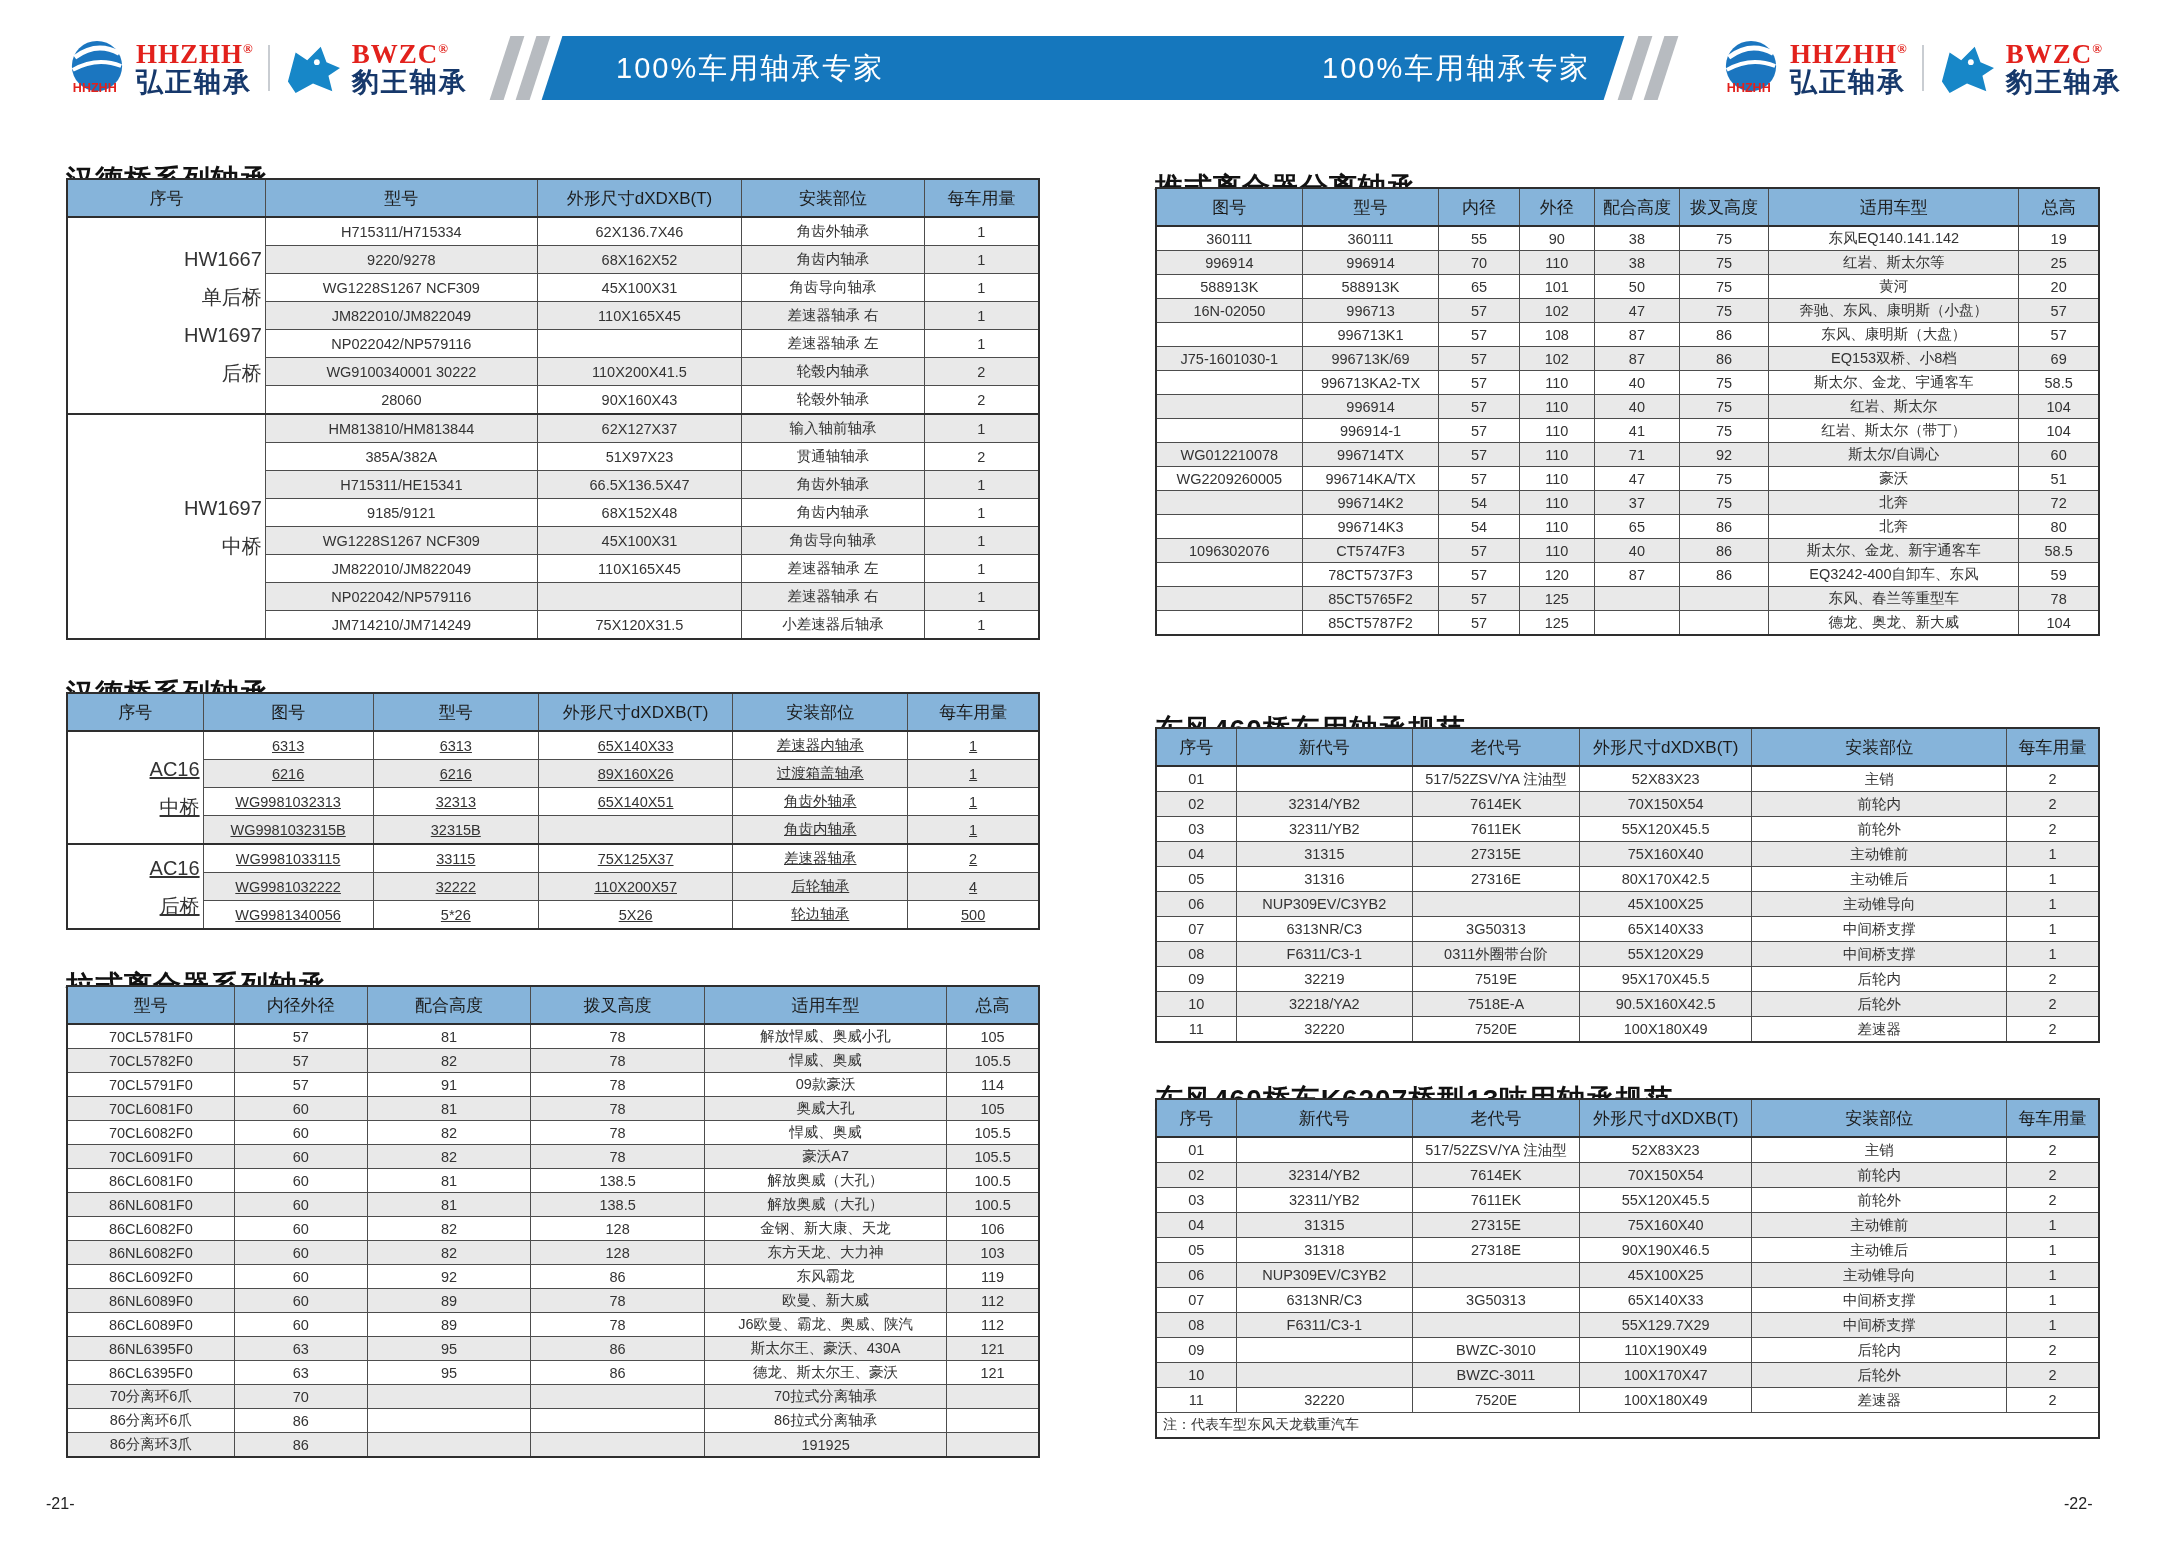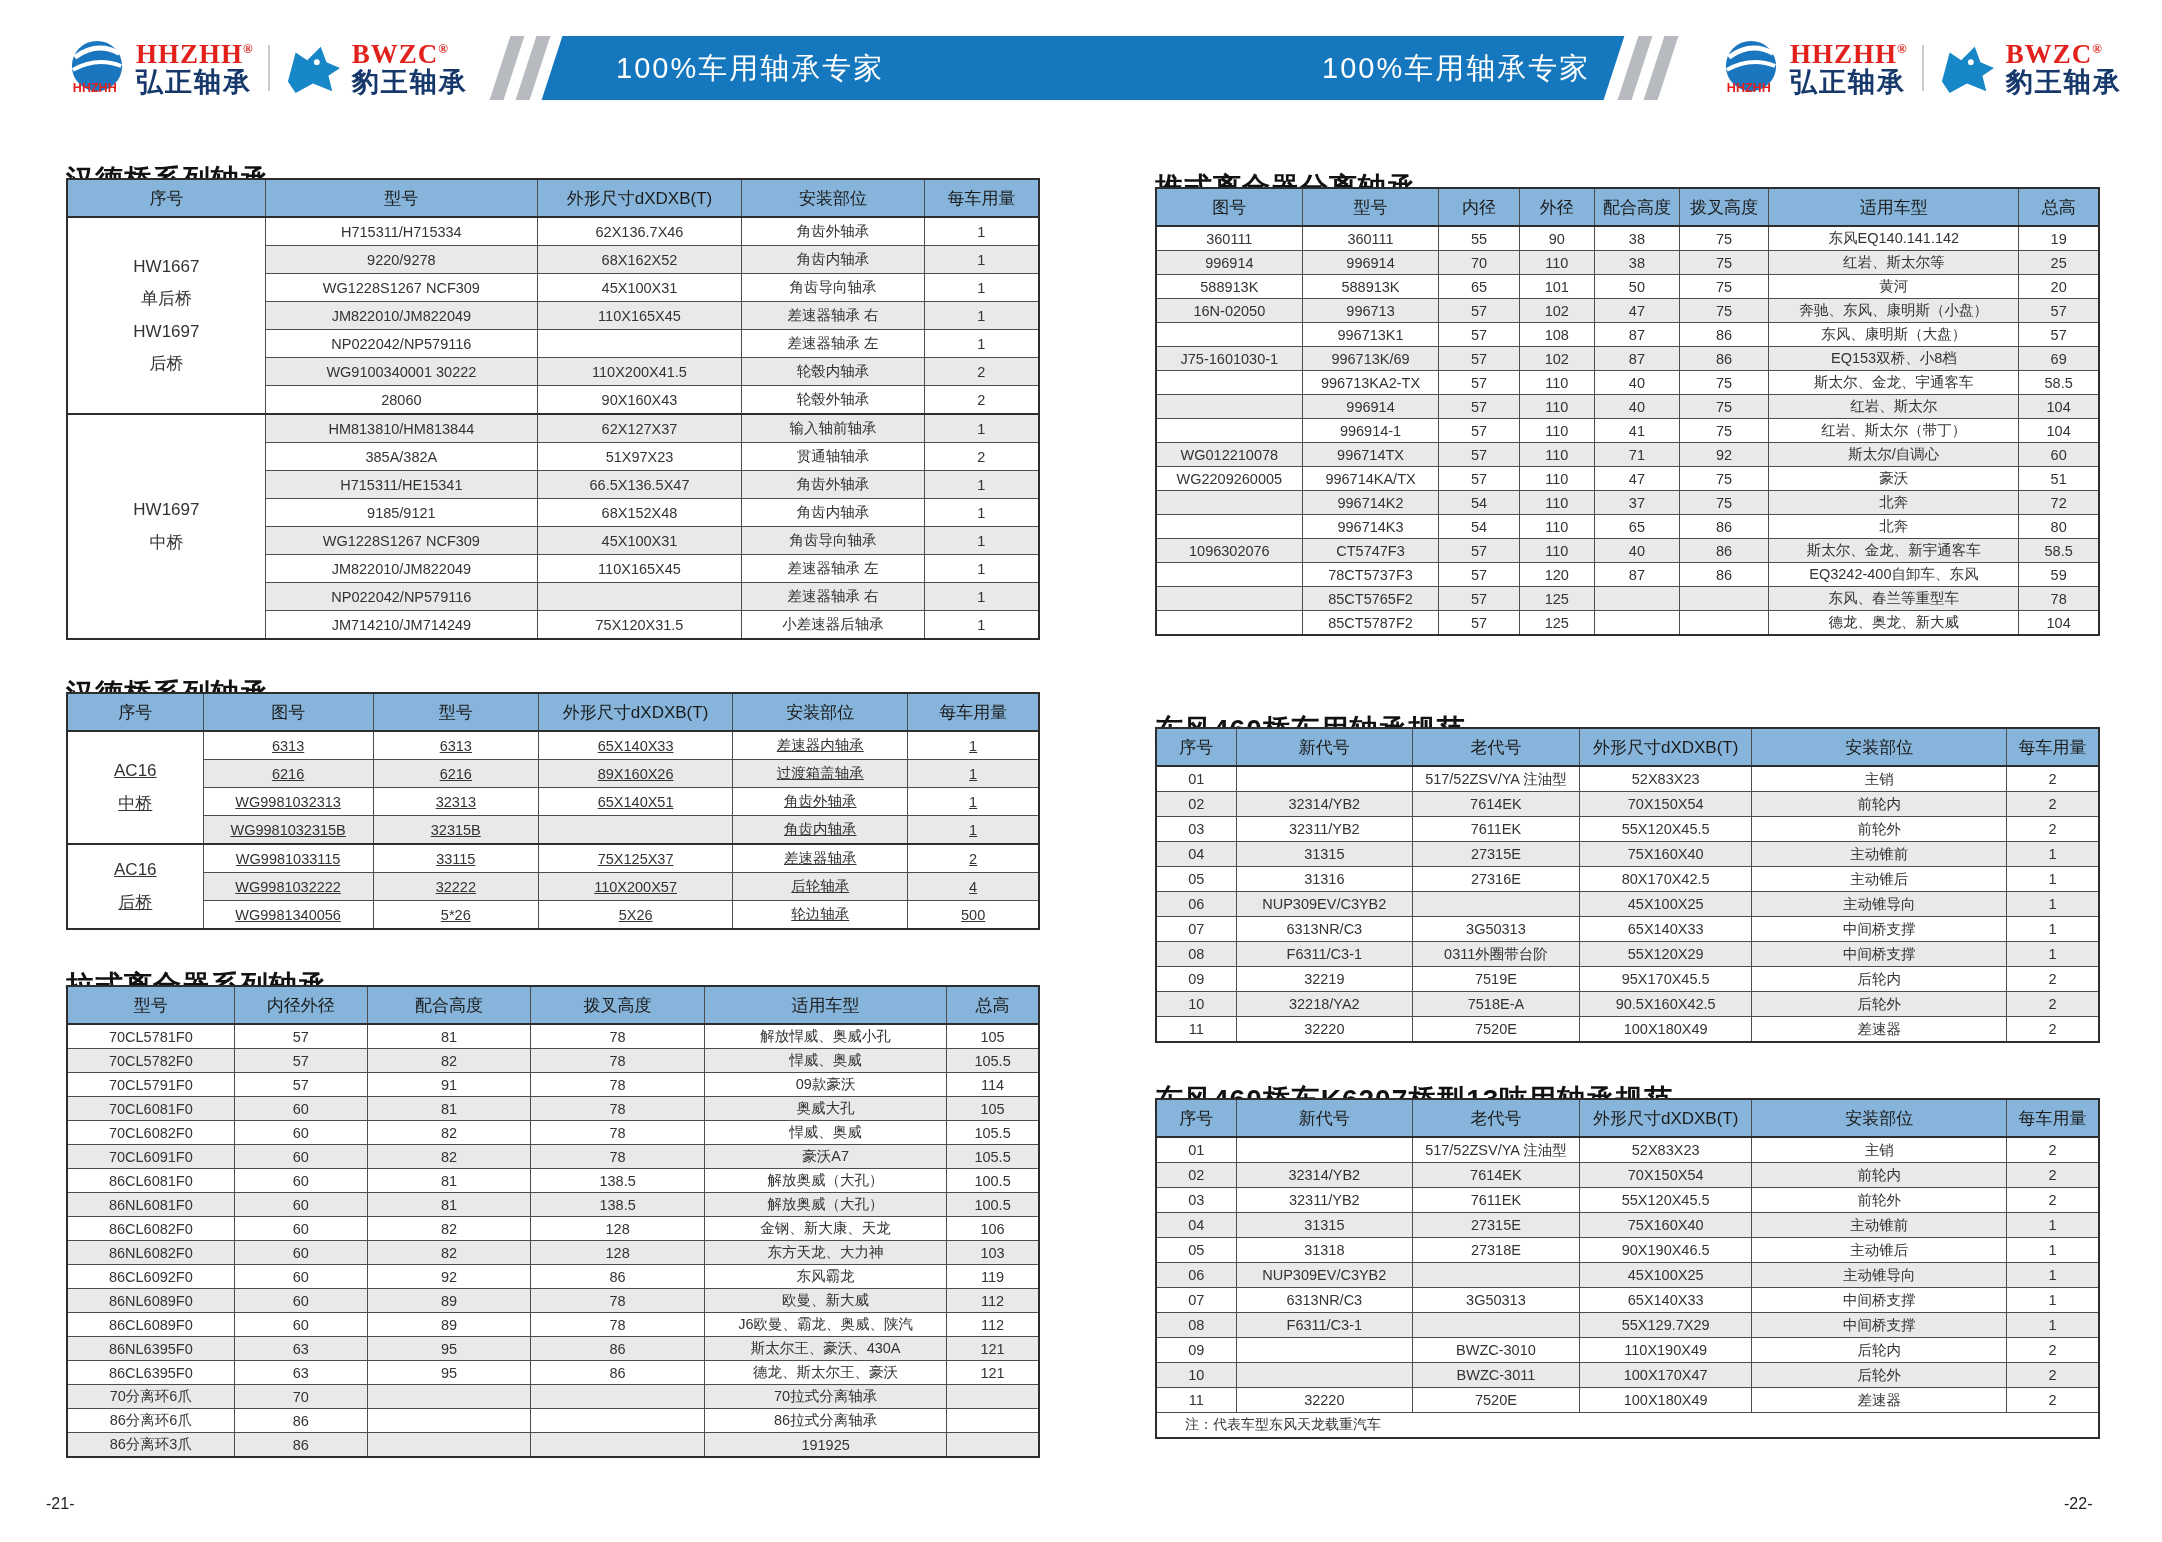--- a/index.html
+++ b/index.html
@@ -30,23 +30,23 @@
   .sec-title{position:absolute;font-size:28px;font-weight:bold;color:#111;letter-spacing:1px;white-space:nowrap;}
 
   table.tbl{border-collapse:collapse;table-layout:fixed;width:100%;background:#fff;
             border:2px solid #2e2e2e;}
   .tbl th{background:#86b4da;font-size:17px;font-weight:normal;color:#1b1b1b;
           border:1px solid #4d4d4d;border-bottom:2px solid #2e2e2e;padding:0 2px;
           height:36px;text-align:center;white-space:nowrap;overflow:hidden;}
   .tbl td{border:1px solid #4d4d4d;font-size:14.5px;color:#333;text-align:center;
           padding:0 3px;white-space:nowrap;overflow:hidden;}
   .tbl tbody tr:nth-child(even) td{background:#e9e9e9;}
-  .tbl td.merged{background:#fff !important;font-size:17px;line-height:1.9;}
+  .tbl td.merged{background:#fff !important;font-size:20px;line-height:1.9;text-align:right;}
   .tbl tr.group-start td{border-top:2px solid #2e2e2e;}
-  .tbl tr.note-row td{background:#fff !important;text-align:left;padding-left:28px;font-size:14px;}
+  .tbl tr.note-row td{background:#fff !important;text-align:left;padding-left:6px;font-size:14px;}
 
   .t1 td{height:27px;} .t2 td{height:27px;text-decoration:underline;} .t3 td{height:23px;}
   .t4 td{height:23px;} .t5 td{height:24px;} .t6 td{height:24px;}
   .pos-t1{left:66px;top:178px;width:974px;}
   .pos-t2{left:66px;top:692px;width:974px;}
   .pos-t3{left:66px;top:985px;width:974px;}
   .pos-t4{left:1155px;top:187px;width:945px;}
   .pos-t5{left:1155px;top:727px;width:945px;}
   .pos-t6{left:1155px;top:1098px;width:945px;}
   .tt1{left:66px;top:138px;} .tt2{left:66px;top:652px;} .tt3{left:66px;top:944px;}

